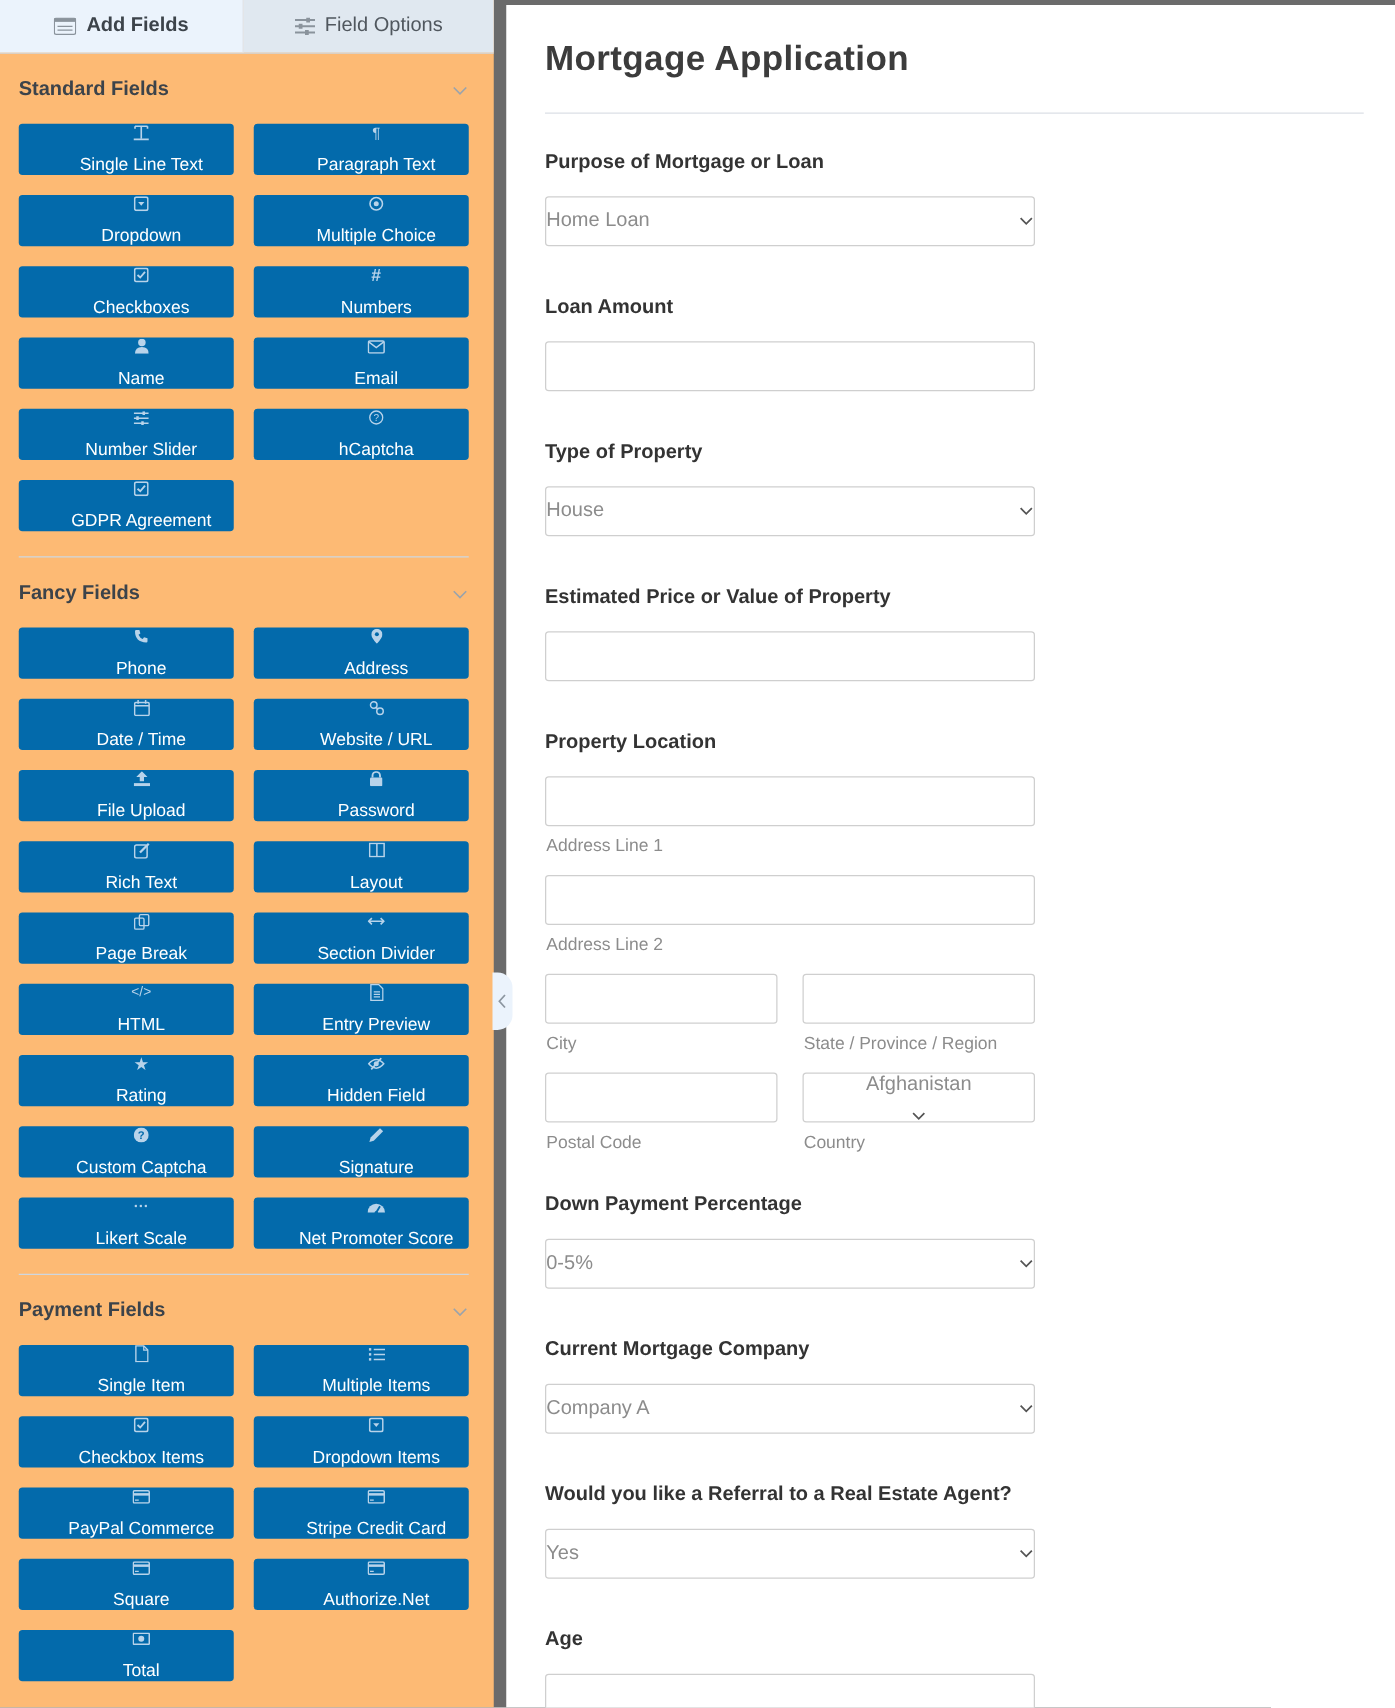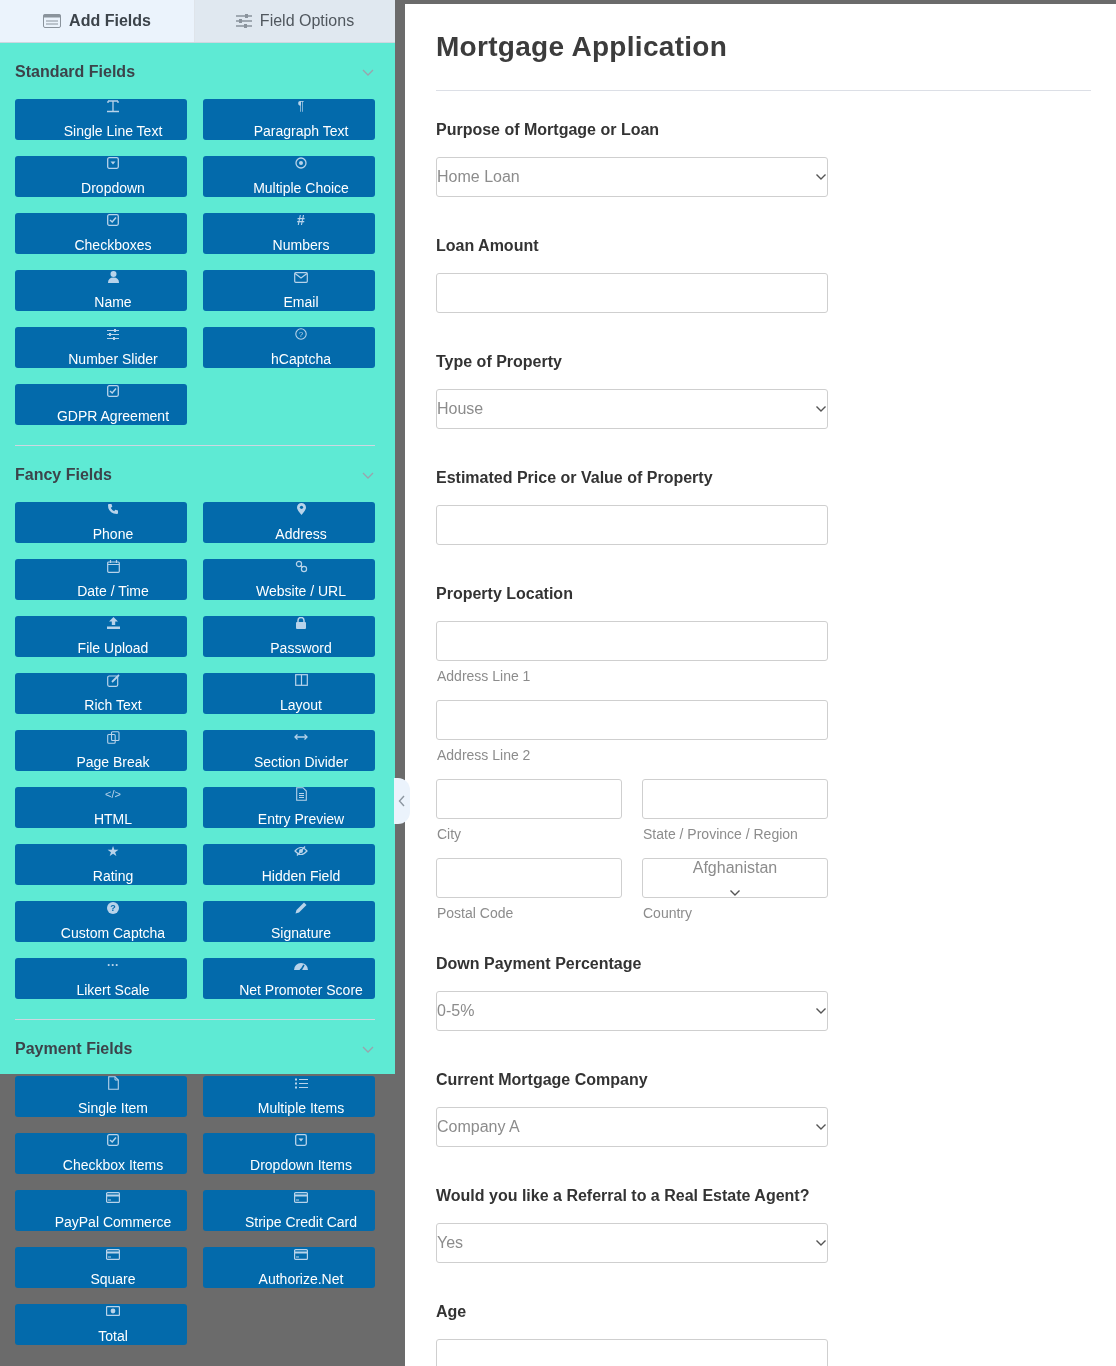--- a/index.html
+++ b/index.html
@@ -1,20 +1,20 @@
 <!DOCTYPE html>
 <html><head>
 <meta charset="utf-8">
 <style>
   * { box-sizing: border-box; margin: 0; padding: 0; }
   html, body { width: 1116px; height: 1366px; overflow: hidden; }
   body { font-family: "Liberation Sans", sans-serif; background: #6b6b6b; position: relative; }
 
   
-  .sidebar { position: absolute; left: 0; top: 0; width: 395px; height: 1074px; background: #5eead4; }
+  .sidebar { position: absolute; left: 0; top: 0; width: 395px; height: 1366px; background: #fdba74; }
   .tabs { display: flex; height: 43px; border-bottom: 1px solid #ced7e0; }
   .tab { display: flex; align-items: center; justify-content: center; gap: 8px; font-size: 16px; color: #444; cursor: pointer; }
   .tab.active { width: 195px; background: #ebf3fc; font-weight: bold; color: #3c434a; border-right: 1px solid #dfe4ea; }
   .tab.inactive { flex: 1; background: #e0e8f0; color: #50575e; }
   .tab svg { display: block; }
 
   .section { padding: 0 20px 0 15px; }
   .section-header { display: flex; justify-content: space-between; align-items: center; height: 56px; padding-top: 2px; text-align: right; }
   .section-title { font-size: 16px; font-weight: bold; color: #3c434a; }
   .chev { width: 14px; height: 14px; }

